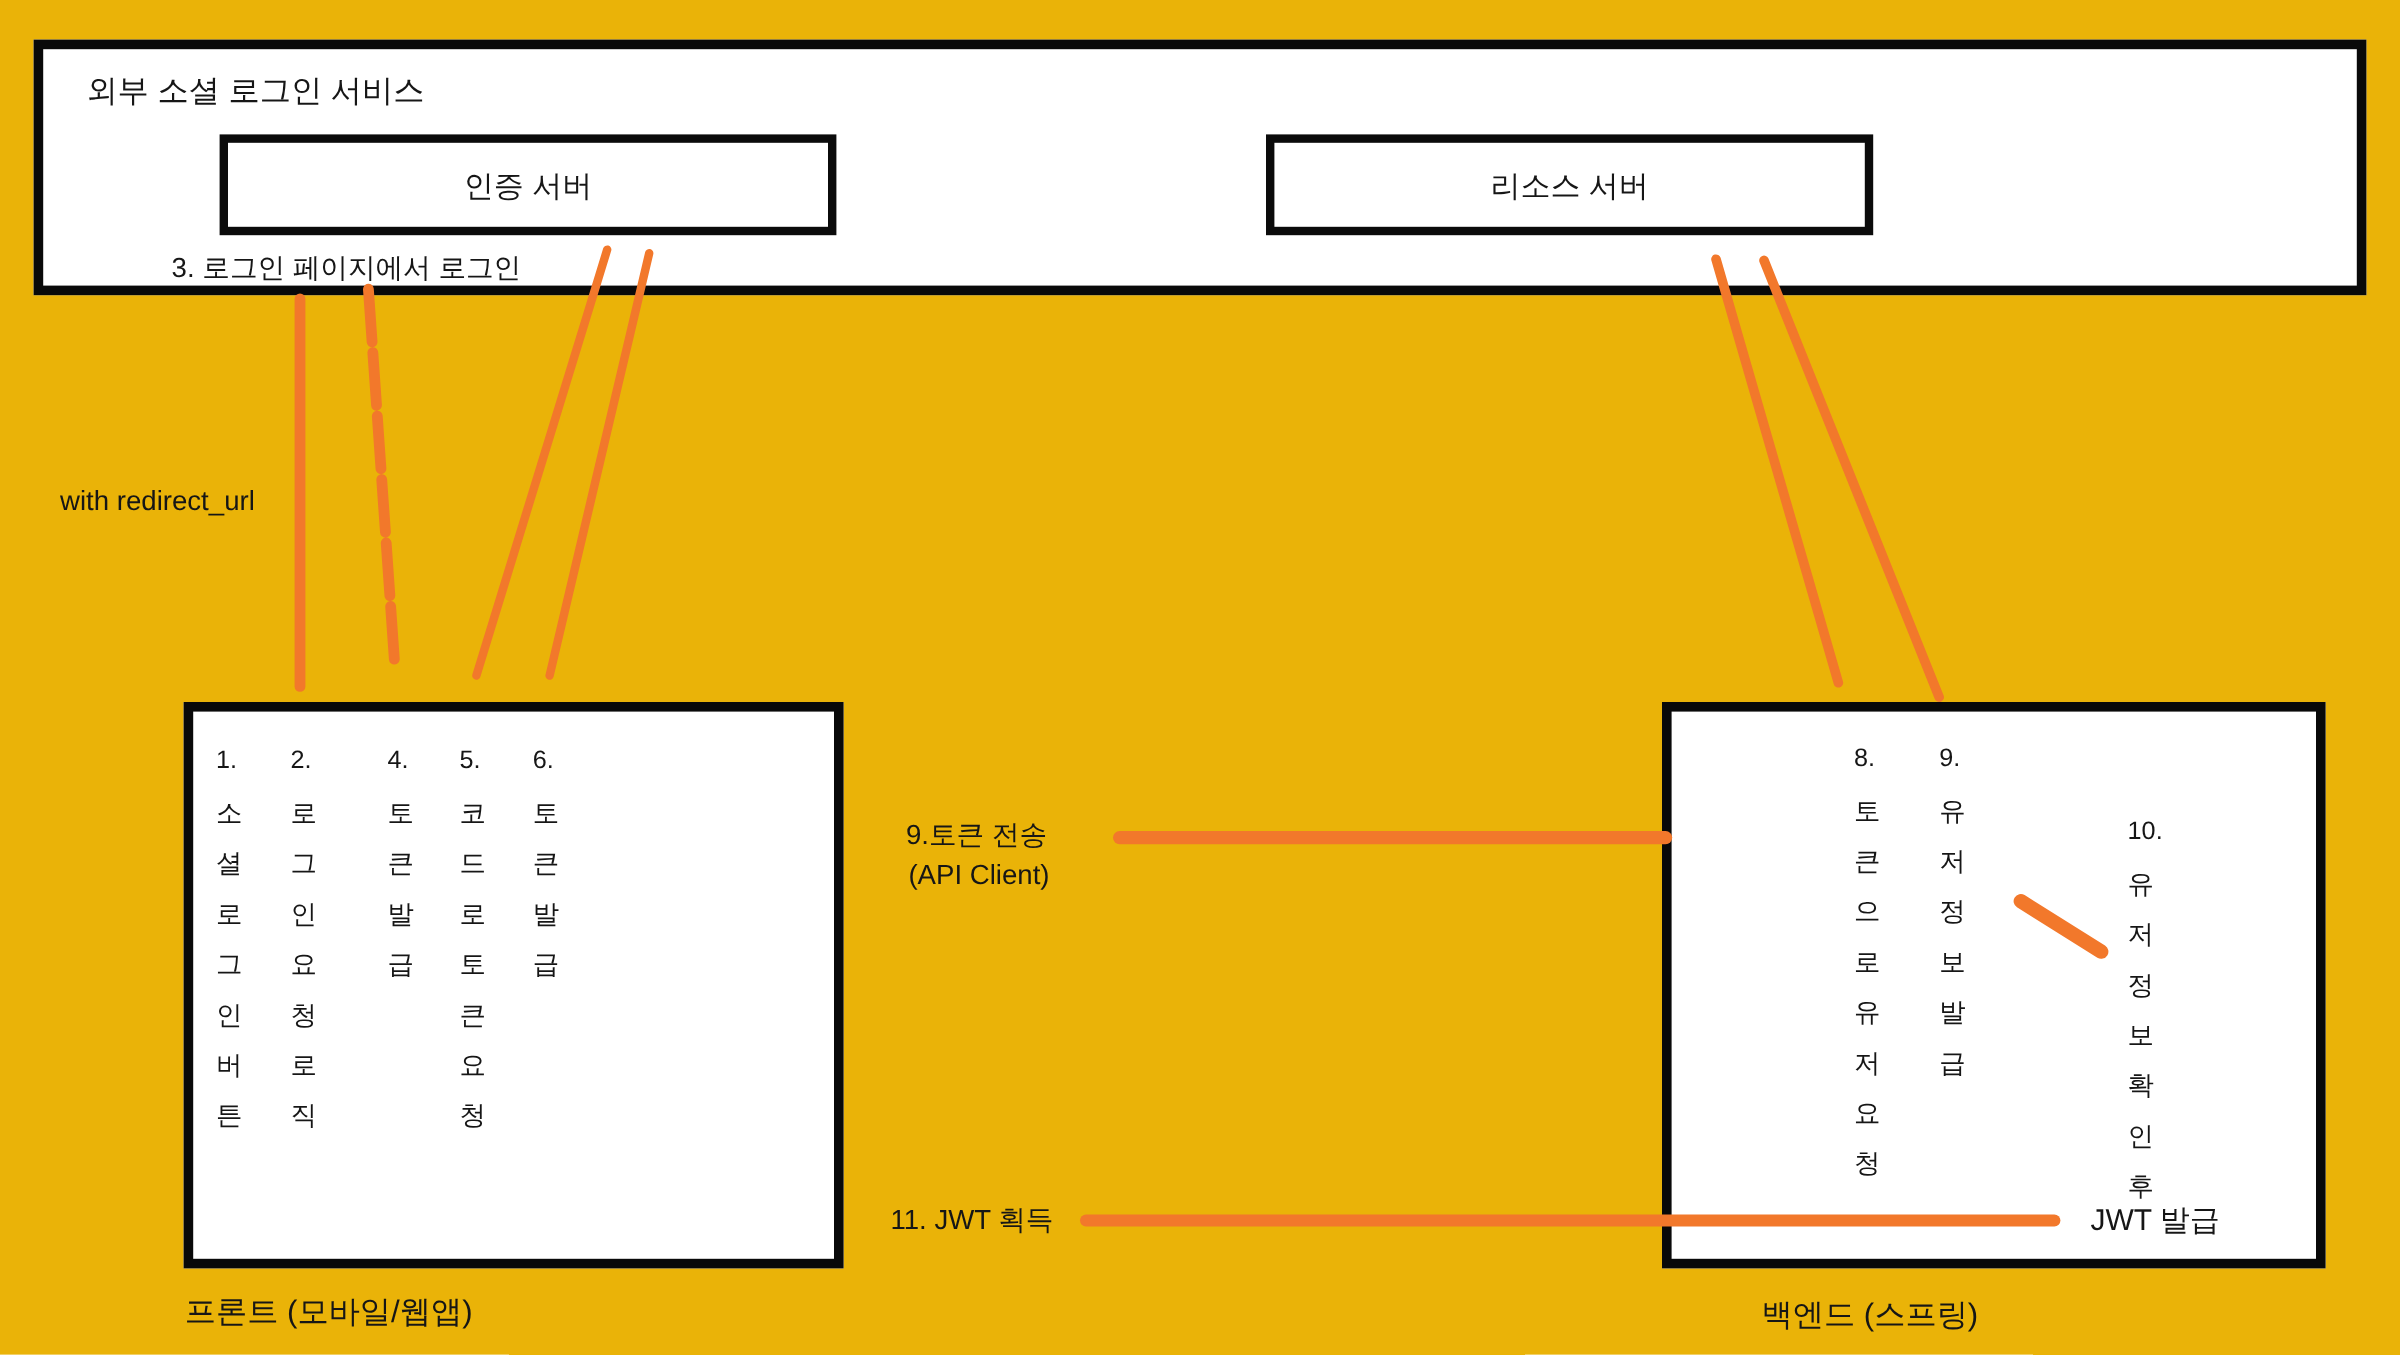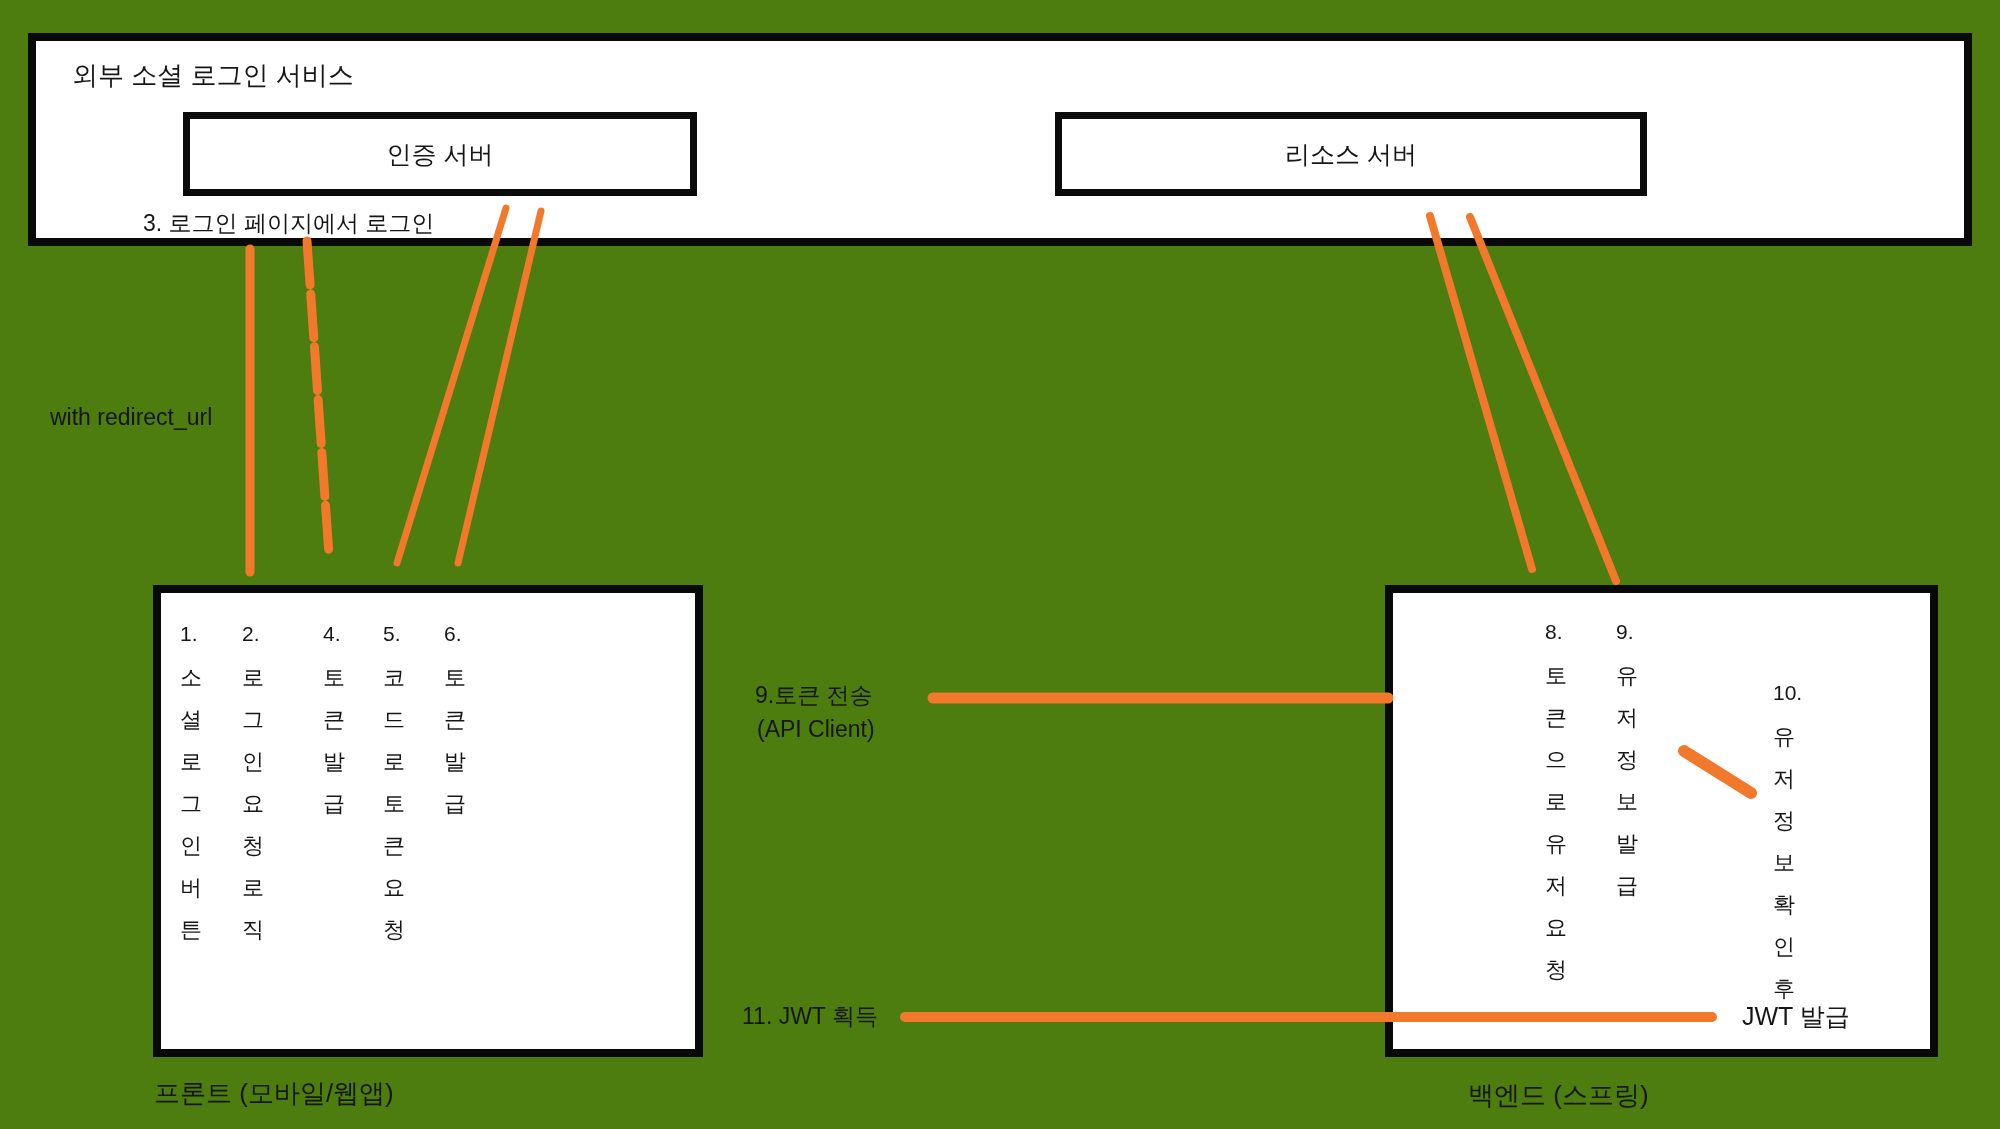--- a/index.html
+++ b/index.html
@@ -1,18 +1,18 @@
 <!DOCTYPE html>
 <html style="--orange: #F2782B; --ink: #161616;"><head>
 <meta charset="utf-8">
 <style>
   :root { --orange:#F2782B; --ink:#161616; }
   html,body { margin:0; padding:0; background:#ffffff; }
   body { font-family:"Liberation Sans","DejaVu Sans",sans-serif; color:var(--ink); }
-  .stage { position:relative; width:2000px; height:1129px; background:#4d7c0f; overflow:hidden; }
+  .stage { position:relative; width:2000px; height:1129px; background:#eab308; overflow:hidden; }
   .box { position:absolute; box-sizing:border-box; background:#ffffff; }
   .outer { border:8px solid #090909; }
   .inner { border:7px solid #0b0b0b; display:flex; align-items:center; justify-content:center; }
   .big   { border:8px solid #090909; }
   .lbl { position:absolute; white-space:nowrap; color:var(--ink); }
   .fs26 { font-size:26px; }
   .fs25 { font-size:25px; }
   .fs23 { font-size:23px; }
   .vcol { position:absolute; width:30px; }
   .vcol .num { font-size:21px; color:var(--ink); margin:0 0 11px 0; }
@@ -25,21 +25,21 @@
 
 <div class="stage">
 
   <div class="box outer" style="left:28px; top:33px; width:1944px; height:213px;"></div>
   <div class="lbl fs26" style="left:72px; top:58px;">외부 소셜 로그인 서비스</div>
 
   <div class="box inner" style="left:183px; top:112px; width:514px; height:84px;">
     <span class="fs25">인증 서버</span>
   </div>
 
-  <div class="box inner" style="left:1055px; top:112px; width:592px; height:84px;">
+  <div class="box inner" style="left:1055px; top:112px; width:506px; height:84px;">
     <span class="fs25">리소스 서버</span>
   </div>
 
   <div class="lbl fs23" style="left:143px; top:208px;">3. 로그인 페이지에서 로그인</div>
 
   <div class="lbl fs23" style="left:50px; top:404px;">with redirect_url</div>
 
   <div class="box big" style="left:153px; top:585px; width:550px; height:472px;"></div>
 
   <div class="vcol" style="left:180px; top:622px;">

